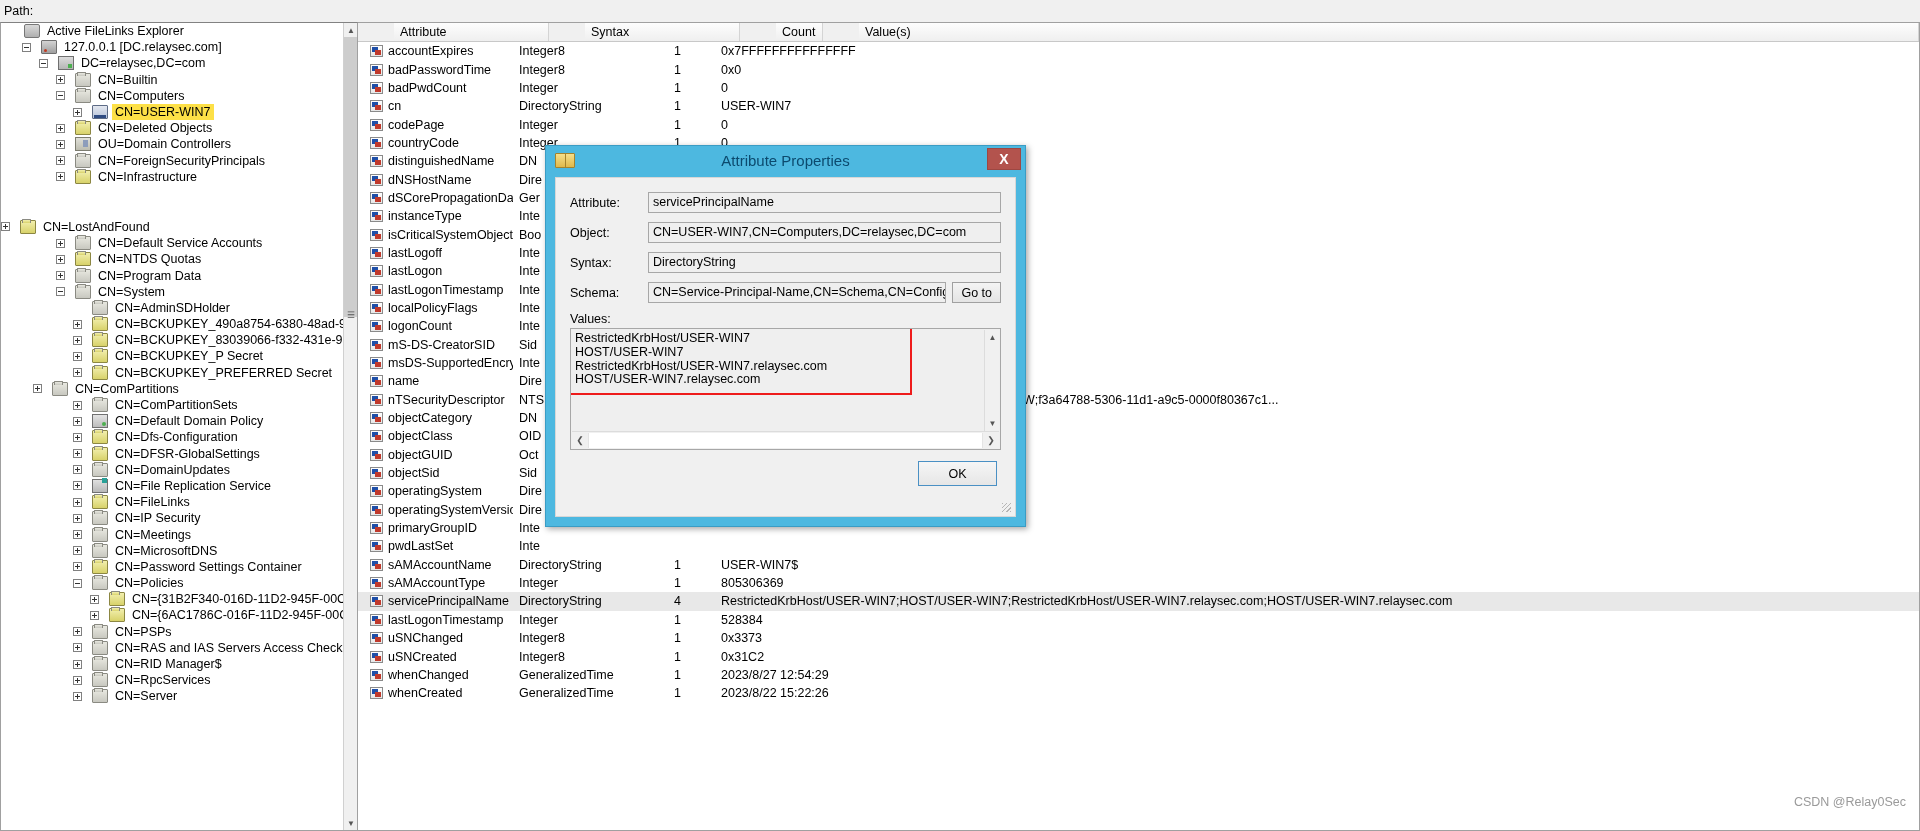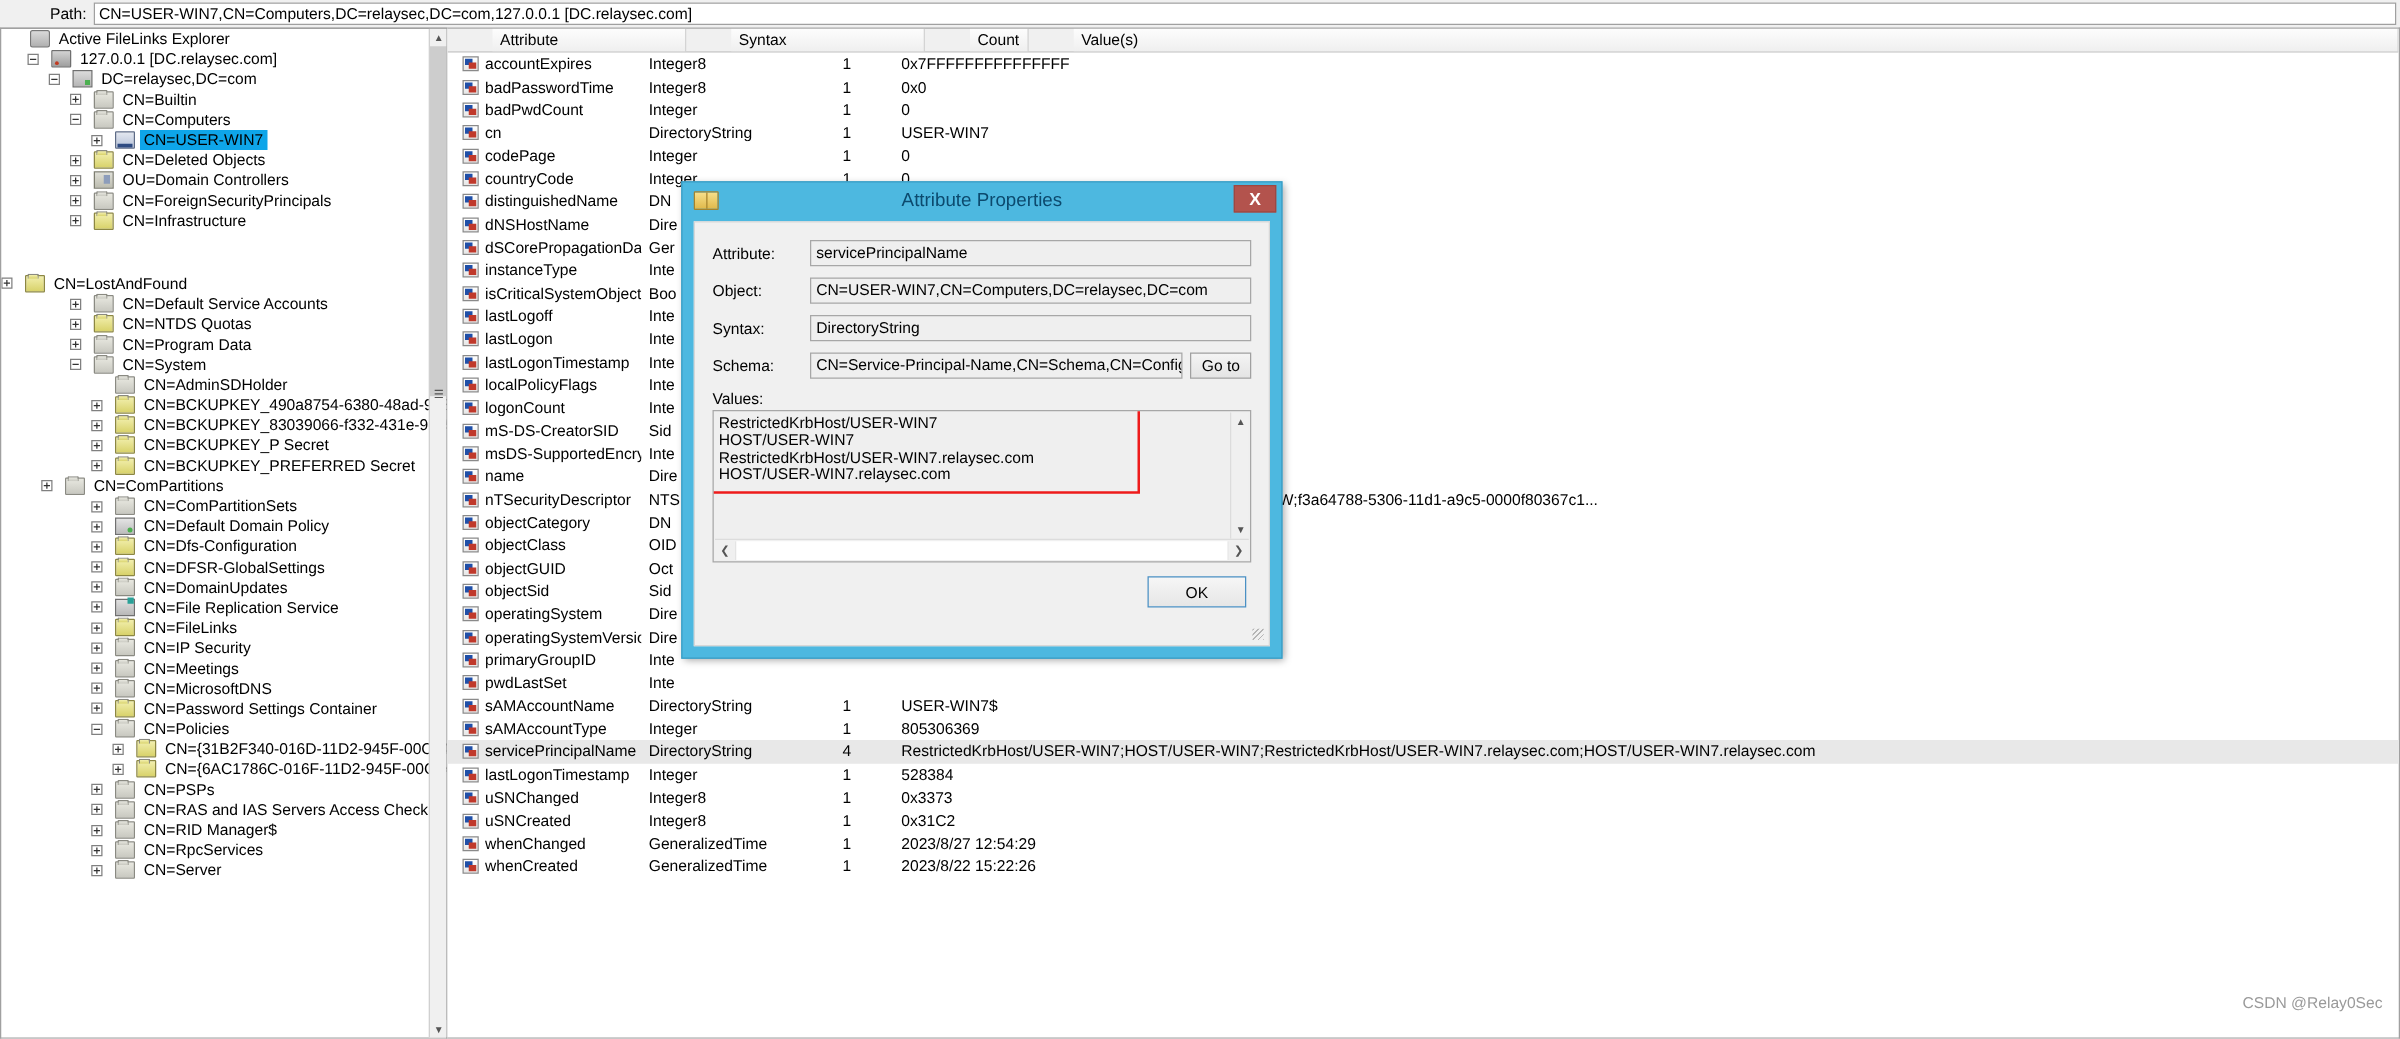--- a/index.html
+++ b/index.html
@@ -10,21 +10,21 @@
     font-family: "Liberation Sans", sans-serif;
     font-size: 12.5px;
     color: #000000;
     overflow: hidden;
   }
   .app { position: relative; width: 1920px; height: 831px; background: #f0f0f0; }
 
   
   .pathbar {
     position: absolute; left: 0; top: 0; width: 1920px; height: 22px;
-    background: #f0f0f0; display: flex; align-items: center; padding-left: 36px;
+    background: #f0f0f0; display: flex; align-items: center;
   }
   .pathbar .label { padding: 0 6px 0 4px; font-size: 12.5px; }
   .pathbar .pathinput {
     flex: 1; height: 18px; margin-right: 3px;
     background: #ffffff; border: 1px solid #a0a0a0;
     display: flex; align-items: center; padding: 0 3px;
     font-size: 12.5px; white-space: nowrap; overflow: hidden;
   }
 
   
@@ -74,21 +74,21 @@
   .ic-domain::after { content:""; position:absolute; right:1px; bottom:1px; width:4px; height:4px; background:#4caf50; }
   .ic-comp { background: linear-gradient(#e3e7ef,#b7c3da); border: 1px solid #5d6b86; border-radius: 1px; }
   .ic-comp::after { content:""; position:absolute; left:1px; bottom:0px; width:12px; height:3px; background:#2f4b82; }
   .ic-ou { background: linear-gradient(#e0e0d8,#bdbdb0); border: 1px solid #7d7d70; }
   .ic-ou::after { content:""; position:absolute; right:2px; top:2px; width:5px; height:7px; background:#8d9dbb; }
   .ic-gpo { background: linear-gradient(#e4e4e4,#bcbcbc); border: 1px solid #707070; }
   .ic-gpo::after { content:""; position:absolute; right:1px; bottom:1px; width:4px; height:4px; background:#4caf50; border-radius:50%; }
   .ic-repl { background: linear-gradient(#e0e0e0,#b8b8b8); border: 1px solid #707070; }
   .ic-repl::after { content:""; position:absolute; right:0px; top:-2px; width:5px; height:5px; background:#2aa198; }
   .tlabel { padding: 0 3px; }
-  .trow.sel .tlabel { background: #0ea5e9; }
+  .trow.sel .tlabel { background: #fde047; }
 
   
   .tscroll {
     position: absolute; right: 0; top: 0; width: 14px; height: 100%;
     background: #f0f0f0; border-left: 1px solid #d0d0d0;
   }
   .tscroll .arrow {
     position: absolute; left: 0; width: 14px; height: 14px; background: #f0f0f0;
     display: flex; align-items: center; justify-content: center; font-size: 8px; color: #555;
   }
@@ -207,21 +207,20 @@
   
   .wm { position: absolute; right: 14px; bottom: 22px; font-size: 12.5px; color: #9a9a9a; }
 </style>
 </head>
 <body>
 
 <div class="app">
 
   <div class="pathbar">
     <span class="label">Path:</span>
-    <div class="pathinput">CN=USER-WIN7,CN=Computers,DC=relaysec,DC=com,127.0.0.1 [DC.relaysec.com]</div>
   </div>
 
   <div class="content">
 
     <div class="treepane">
       <div class="treeinner" id="tree-inner">
           <div class="trow" style="padding-left: 4px;">
             <span class="twist none"></span>
             <span class="dots"></span>
             <span class="icn ic-root"></span>

